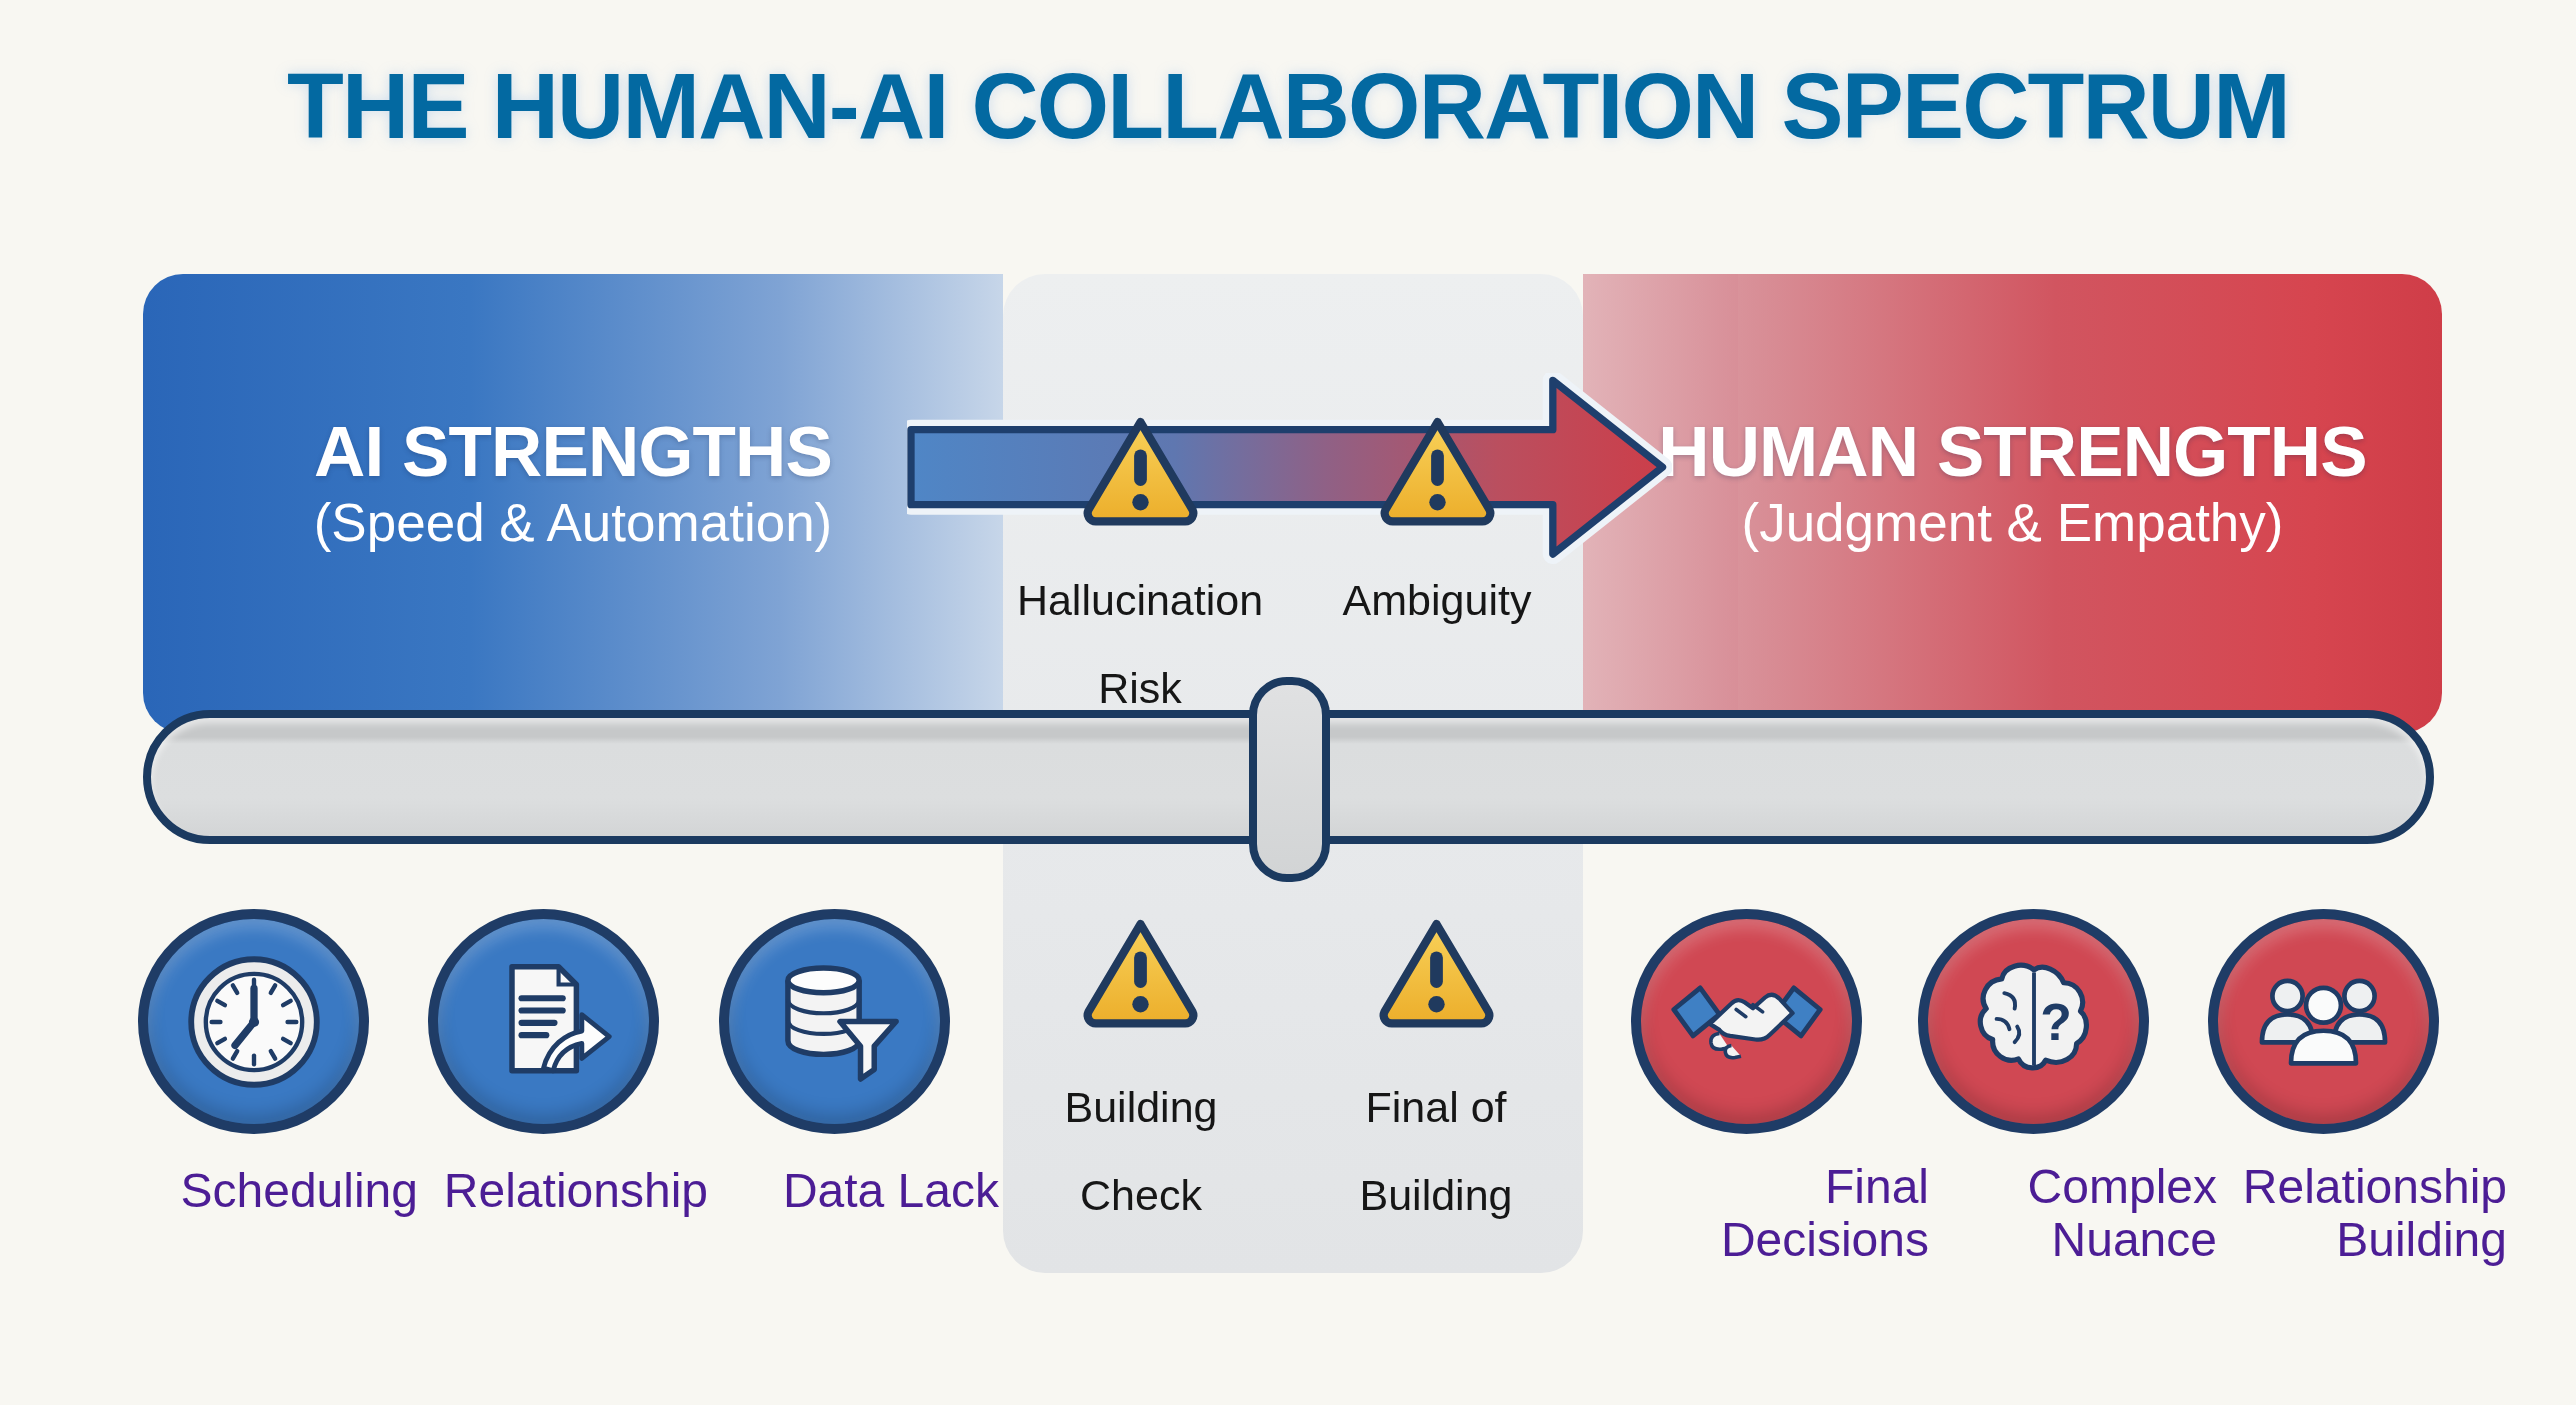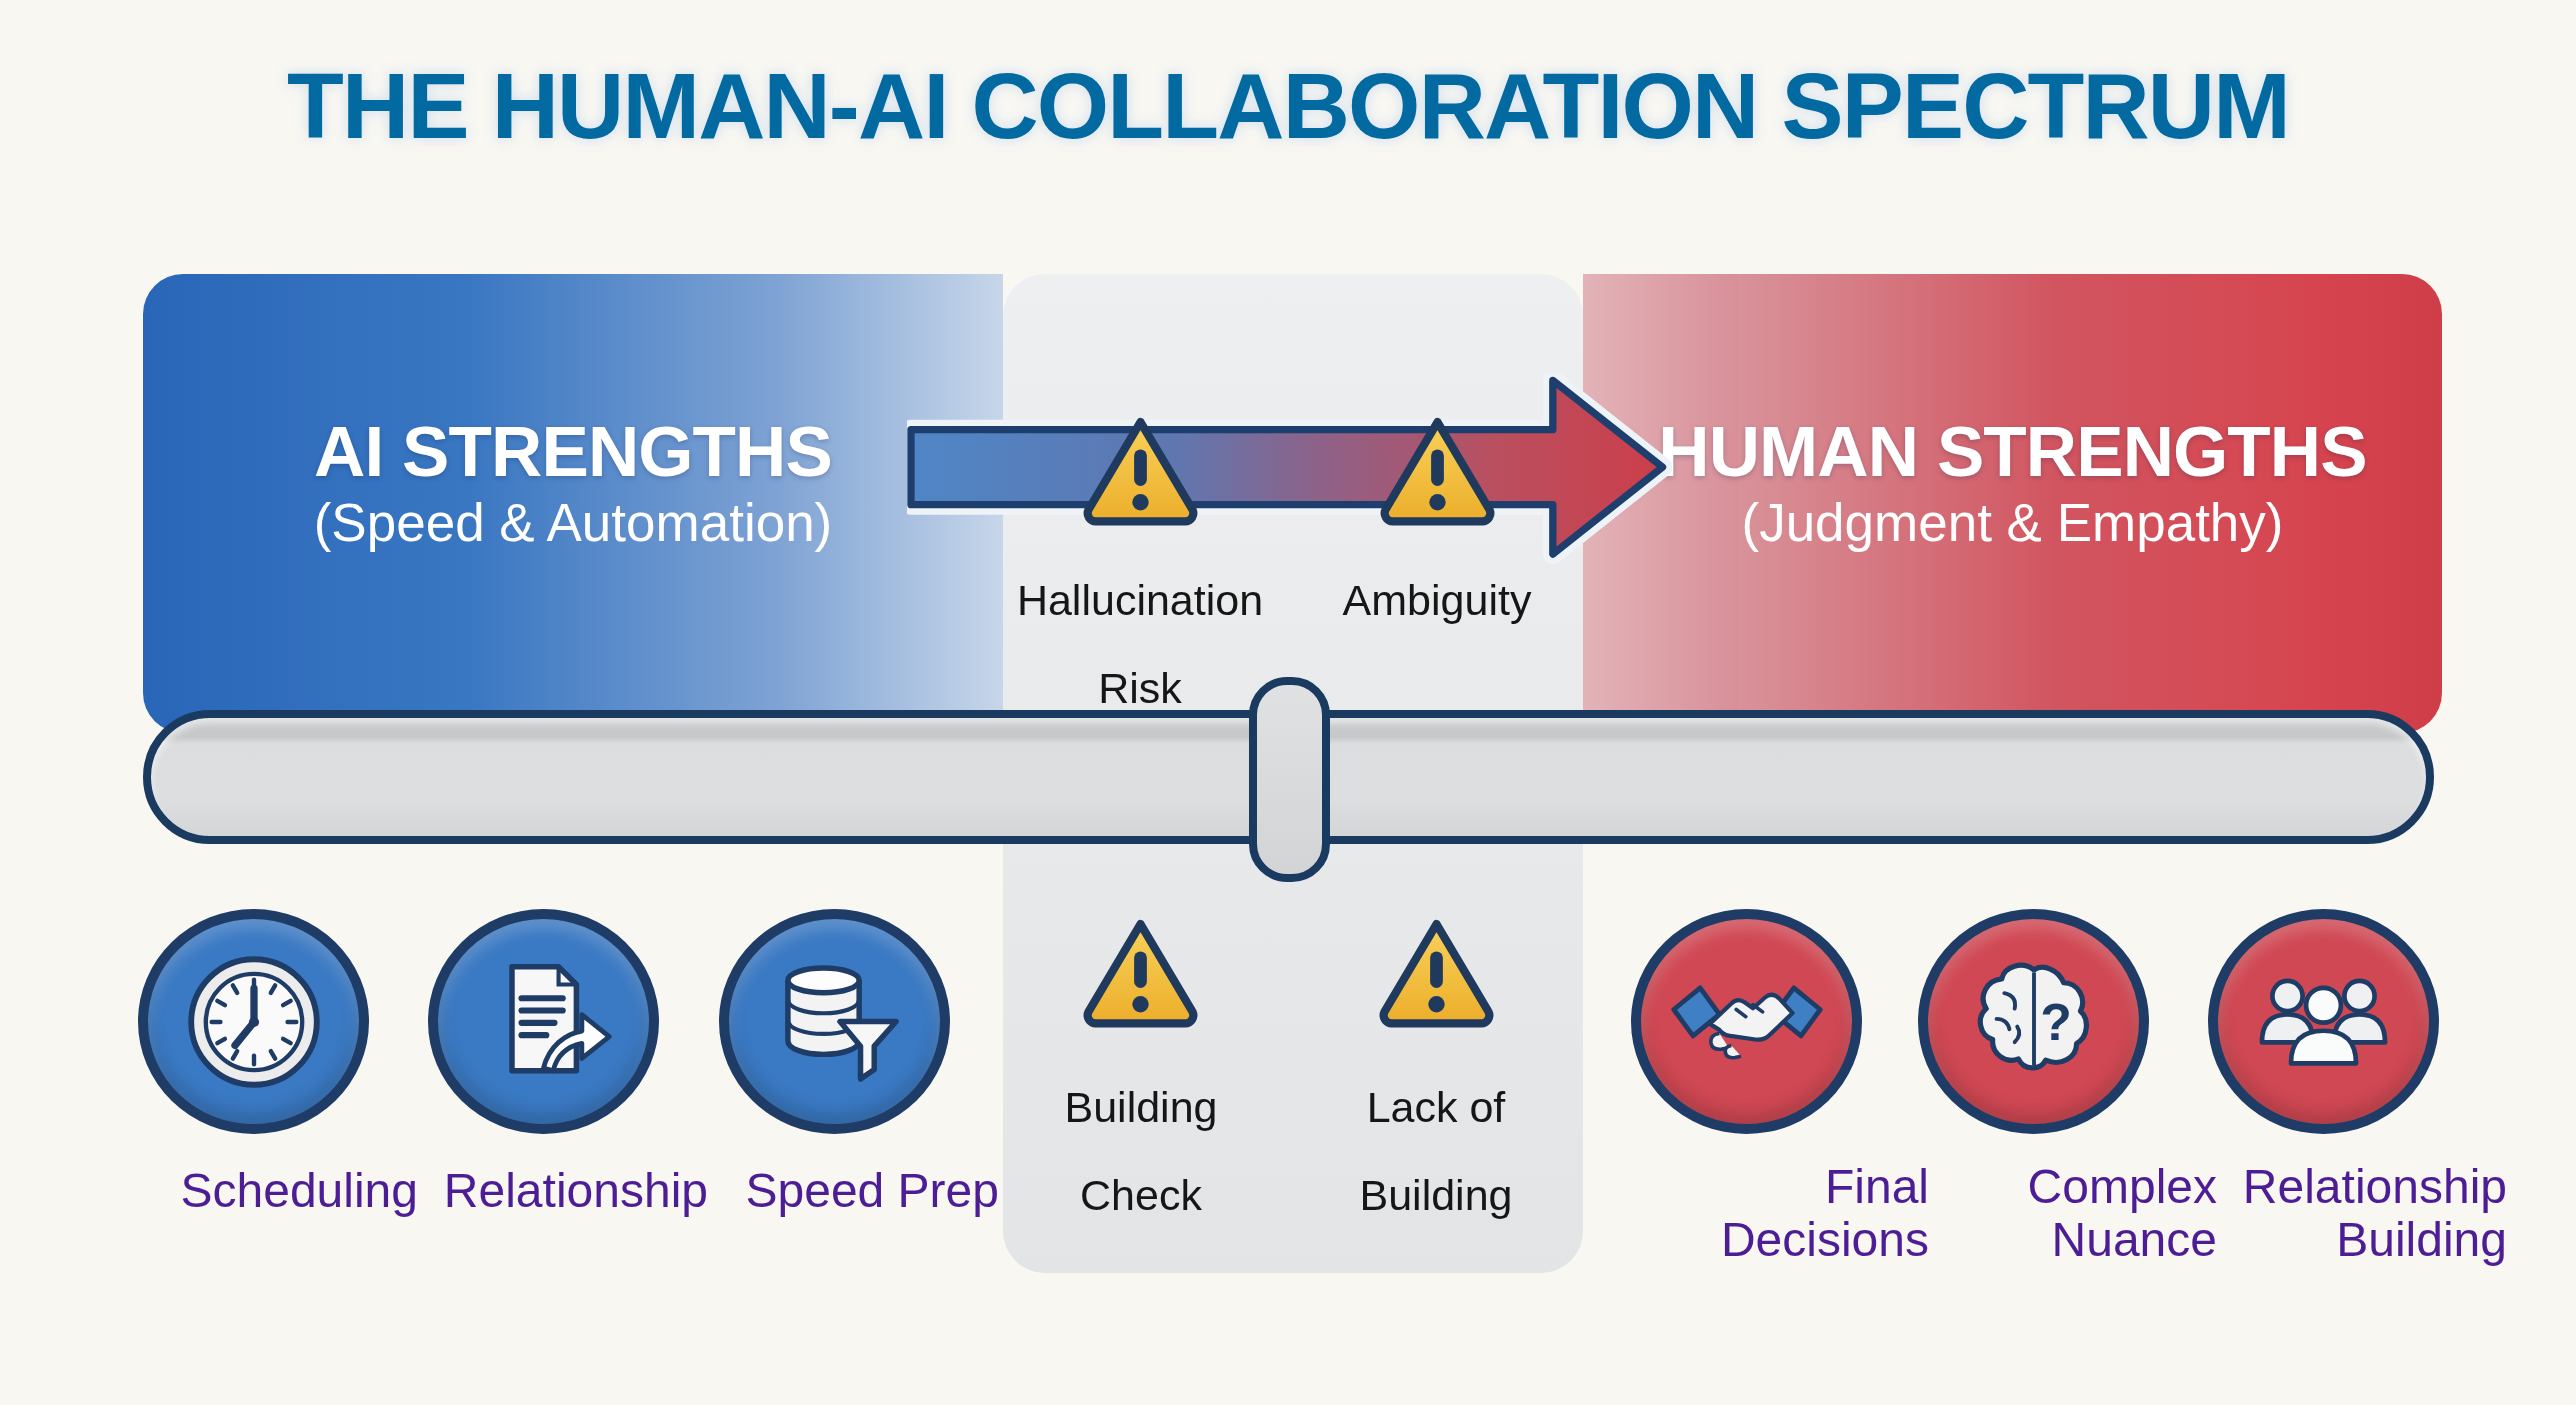--- a/index.html
+++ b/index.html
@@ -146,21 +146,21 @@
     <span class="ln">Risk</span>
   </div>
   <div class="risk-label rl-2">
     <span class="ln">Ambiguity</span>
   </div>
   <div class="risk-label rl-3">
     <span class="ln">Building</span>
     <span class="ln">Check</span>
   </div>
   <div class="risk-label rl-4">
-    <span class="ln">Lack of</span>
+    <span class="ln">Final of</span>
     <span class="ln">Building</span>
   </div>
 
   <div class="slider-track"></div>
   <div class="slider-handle"></div>
 
   <div class="bubble blue b-1">
     <svg width="146" height="146" viewBox="0 0 100 100">
       <circle cx="50" cy="50" r="43" fill="#ececec" stroke="#1f3c66" stroke-width="4"></circle>
       <circle cx="50" cy="50" r="33" fill="#fafafa" stroke="#1f3c66" stroke-width="3"></circle>
@@ -241,21 +241,21 @@
     </svg>
   </div>
 
   <div class="cat-label l-1">
     <span class="ln">Scheduling</span>
   </div>
   <div class="cat-label l-2">
     <span class="ln">Relationship</span>
   </div>
   <div class="cat-label l-3">
-    <span class="ln">Speed Prep</span>
+    <span class="ln">Data Lack</span>
   </div>
   <div class="cat-label l-4">
     <span class="ln">Final</span>
     <span class="ln">Decisions</span>
   </div>
   <div class="cat-label l-5">
     <span class="ln">Complex</span>
     <span class="ln">Nuance</span>
   </div>
   <div class="cat-label l-6">

